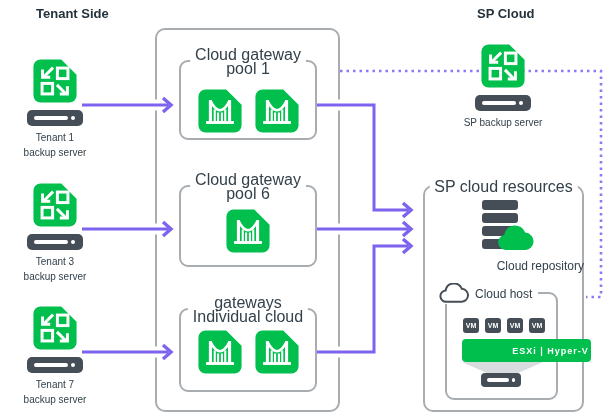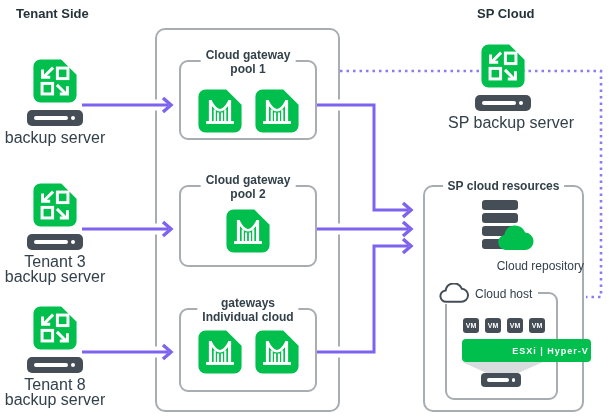--- a/index.html
+++ b/index.html
@@ -9,36 +9,36 @@
   }
   .abs{position:absolute;}
   .heading{font-size:13px;font-weight:bold;color:#24323c;z-index:7;}
   
   .connectors{position:absolute;left:0;top:0;z-index:5;pointer-events:none;}
   
   .outline-box{position:absolute;border:2px solid #a8adb2;border-radius:10px;background:transparent;z-index:1;box-sizing:border-box;}
   .pool-box{position:absolute;border:2px solid #a8adb2;border-radius:9px;background:transparent;z-index:2;box-sizing:border-box;}
   .legend{
     position:absolute;left:50%;transform:translateX(-50%);background:#fff;
-    text-align:center;font-size:12px;line-height:14px;padding:0 5px;white-space:nowrap;z-index:3;font-weight:bold;
+    text-align:center;font-size:16px;line-height:14px;padding:0 5px;white-space:nowrap;z-index:3;
   }
   .legend-2l{top:-14px;}
   .legend-1l{top:-8px;line-height:15px;}
   
   .node-group{position:absolute;width:110px;text-align:center;z-index:6;}
   .node-icon{display:block;margin:0 auto;}
   .disk{
     position:relative;width:56px;height:16px;background:#454e57;border-radius:5px;margin:6px auto 0;
   }
   .disk::before{content:"";position:absolute;left:7px;top:6px;width:34px;height:4px;background:#fff;border-radius:2px;}
   .disk::after{content:"";position:absolute;right:8px;top:6px;width:4px;height:4px;background:#fff;border-radius:50%;}
   .disk-sm{width:40px;height:14px;border-radius:4px;margin:0;}
   .disk-sm::before{left:6px;top:5px;width:22px;height:3.5px;}
   .disk-sm::after{right:6px;top:5px;width:3.5px;height:3.5px;}
-  .node-label{font-size:16px;line-height:15px;margin-top:4px;}
+  .node-label{font-size:10px;line-height:15px;margin-top:4px;}
   .pool-icons{display:flex;justify-content:center;gap:11px;}
   
   .repo-stack{position:absolute;left:482px;top:200px;width:36px;z-index:6;}
   .repo-bar{width:36px;height:10px;background:#454e57;border-radius:3px;margin-bottom:3px;}
   .repo-cloud{position:absolute;left:496px;top:225px;z-index:7;}
   .center-label{position:absolute;font-size:12px;text-align:right;z-index:6;}
   .host-box{position:absolute;left:445px;top:292px;width:113px;height:108px;border:2px solid #a8adb2;border-radius:9px;box-sizing:border-box;z-index:2;}
   .host-legend{position:absolute;left:-8px;top:-11px;display:flex;align-items:center;gap:6px;background:#fff;padding:0 6px 0 0;font-size:12px;line-height:20px;white-space:nowrap;z-index:3;}
   .vm-row{position:absolute;left:16px;top:24px;display:flex;gap:6px;z-index:4;}
   .vm{width:16px;height:15px;background:#454e57;border-radius:3px;color:#fff;font-size:7px;font-weight:bold;display:flex;align-items:center;justify-content:center;}
@@ -107,49 +107,50 @@
     <g stroke="#7d63ed" stroke-width="3.4" fill="none">
       <path d="M163 98 L171 105 L163 112"></path>
       <path d="M163 222 L171 229 L163 236"></path>
       <path d="M163 345 L171 352 L163 359"></path>
       <path d="M403 203 L411 210 L403 217"></path>
       <path d="M403 222 L411 229 L403 236"></path>
       <path d="M403 239 L411 246 L403 253"></path>
     </g>
   </svg>
 
-  <div class="abs heading" style="left:16px;top:6px;text-align:center;">Tenant Side</div>
+  <div class="abs heading" style="left:36px;top:6px;text-align:center;">Tenant Side</div>
   <div class="abs heading" style="left:477px;top:6px;">SP Cloud</div>
 
   <div class="node-group" style="left:0;top:58px;">
     <svg class="node-icon" width="46" height="46">
         <use href="#sym-backup"></use>
       </svg>
     <div class="disk"></div>
     <div class="node-label">
+      <span style="display:block">Tenant 1</span>
       <span style="display:block">backup server</span>
     </div>
   </div>
   <div class="node-group" style="left:0;top:182px;">
     <svg class="node-icon" width="46" height="46">
         <use href="#sym-backup"></use>
       </svg>
     <div class="disk"></div>
     <div class="node-label">
       <span style="display:block">Tenant 3</span>
       <span style="display:block">backup server</span>
     </div>
   </div>
   <div class="node-group" style="left:0;top:305px;">
     <svg class="node-icon" width="46" height="46">
         <use href="#sym-backup"></use>
       </svg>
     <div class="disk"></div>
     <div class="node-label">
-      <span style="display:block">Tenant 8</span>
+      <span style="display:block">Tenant 7</span>
       <span style="display:block">backup server</span>
     </div>
   </div>
 
   <div class="outline-box" style="left:155px;top:28px;width:185px;height:384px;"></div>
 
   <div class="pool-box" style="left:179px;top:60px;width:138px;height:80px;">
     <div class="legend legend-2l">
       <span style="display:block">Cloud gateway</span>
       <span style="display:block">pool 1</span>
@@ -160,21 +161,21 @@
         </svg>
       <svg width="46" height="46">
           <use href="#sym-gateway"></use>
         </svg>
     </div>
   </div>
 
   <div class="pool-box" style="left:179px;top:185px;width:138px;height:82px;">
     <div class="legend legend-2l">
       <span style="display:block">Cloud gateway</span>
-      <span style="display:block">pool 2</span>
+      <span style="display:block">pool 6</span>
     </div>
     <div class="pool-icons" style="padding-top:21px;">
       <svg width="46" height="46">
           <use href="#sym-gateway"></use>
         </svg>
     </div>
   </div>
 
   <div class="pool-box" style="left:179px;top:308px;width:138px;height:84px;">
     <div class="legend legend-2l">

